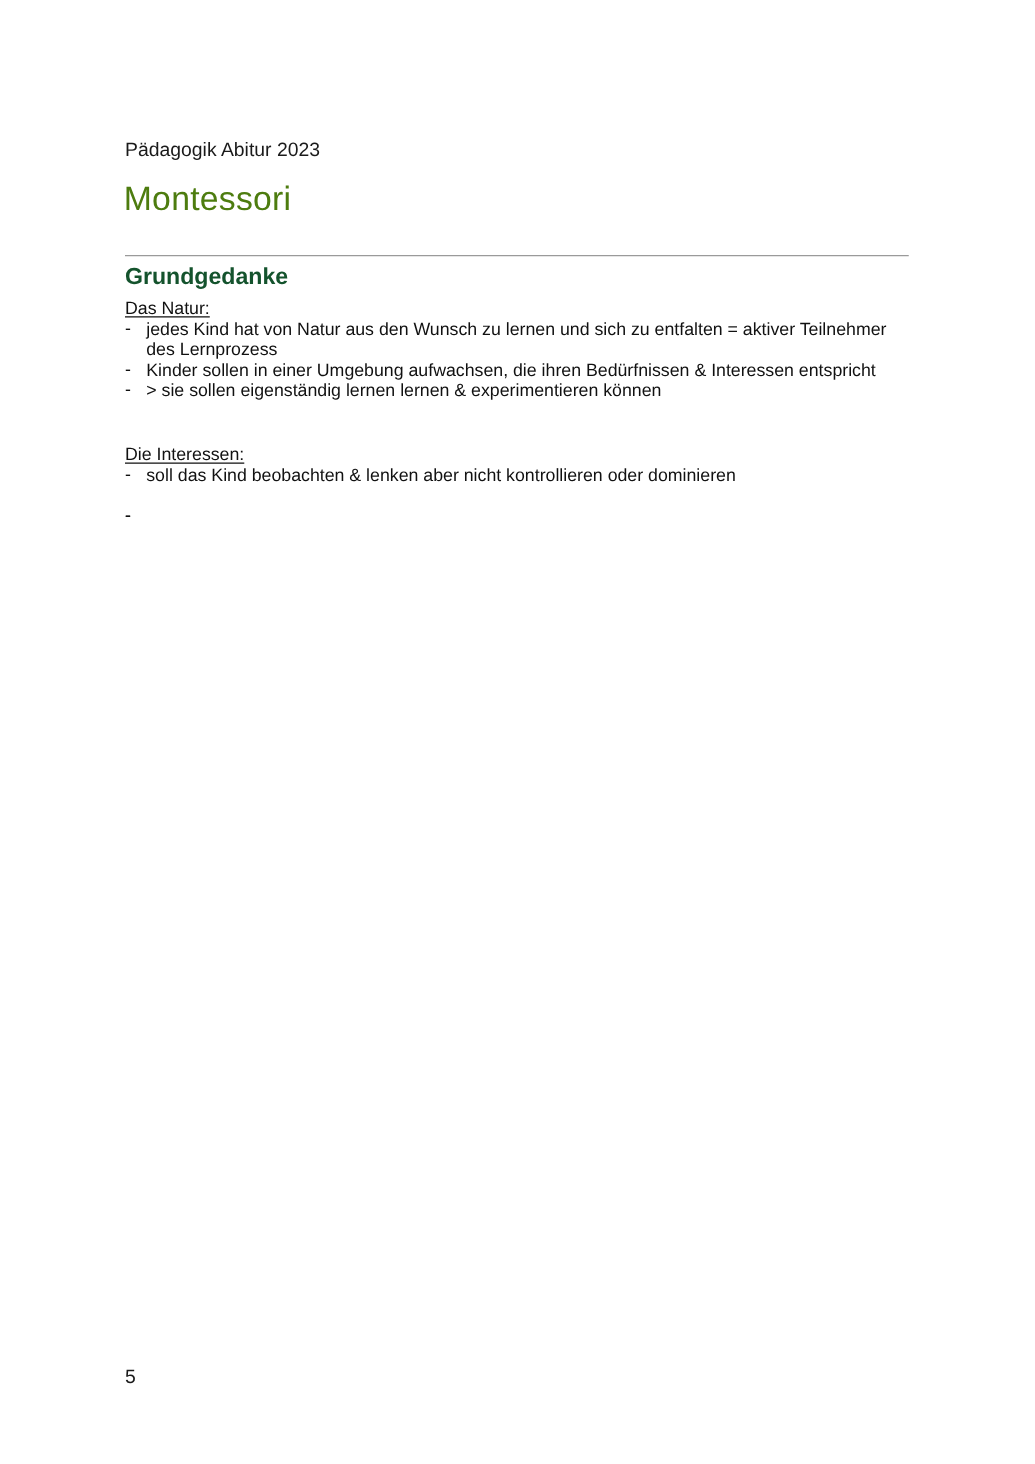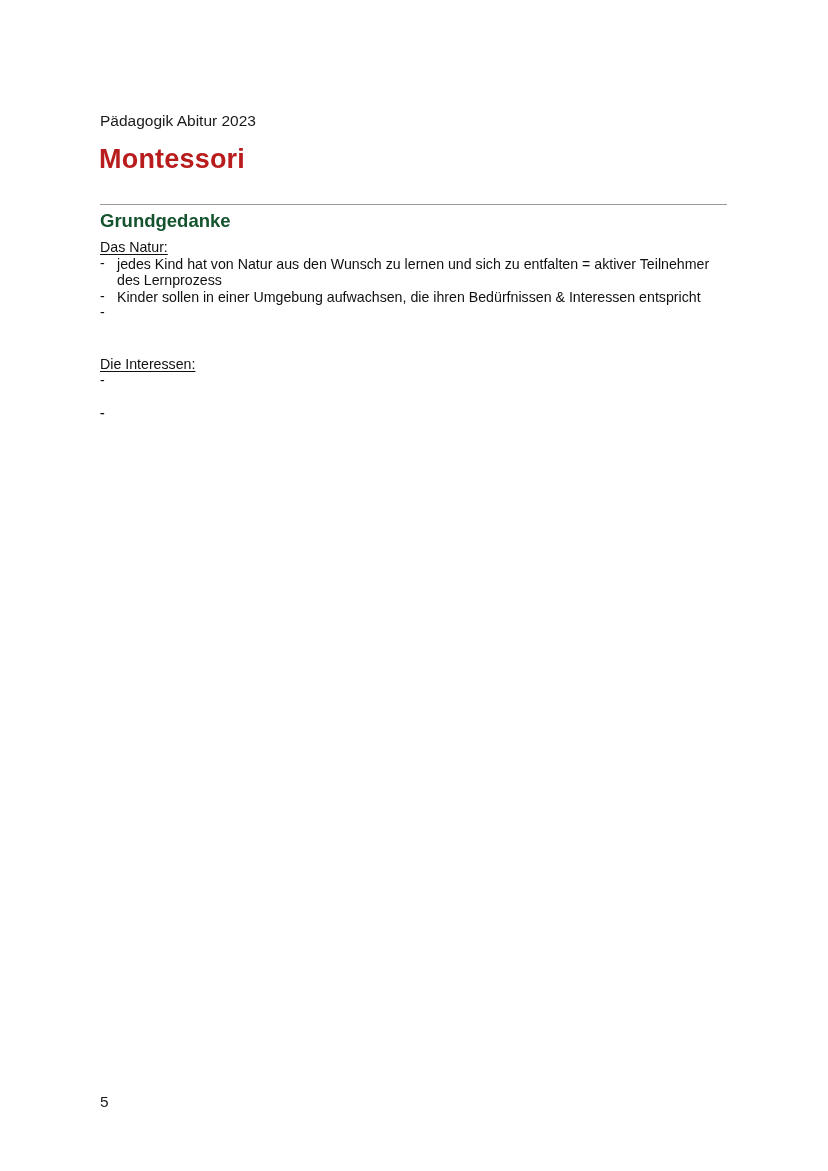--- a/index.html
+++ b/index.html
@@ -27,22 +27,22 @@
       top: 112px;
       font-size: 15.5px;
       color: #1a1a1a;
       white-space: nowrap;
     }
     .doc-title {
       position: absolute;
       left: 99px;
       top: 144px;
       font-size: 27px;
-      font-weight: bold;
-      color: #b91c1c;
+      font-weight: normal;
+      color: #4d7c0f;
       white-space: nowrap;
       letter-spacing: 0.2px;
       text-align: right;
     }
     .rule {
       position: absolute;
       left: 100px;
       top: 204px;
       width: 627px;
       height: 0;
@@ -110,29 +110,31 @@
       <li>
         <span class="bullet">-</span>
         <span>jedes Kind hat von Natur aus den Wunsch zu lernen und sich zu entfalten = aktiver Teilnehmer des Lernprozess</span>
       </li>
       <li>
         <span class="bullet">-</span>
         <span>Kinder sollen in einer Umgebung aufwachsen, die ihren Bedürfnissen &amp; Interessen entspricht</span>
       </li>
       <li>
         <span class="bullet">-</span>
+        <span>&gt; sie sollen eigenständig lernen lernen &amp; experimentieren können</span>
       </li>
     </ul>
   </div>
 
   <div class="block" style="top:356px;">
     <div class="block-label">Die Interessen:</div>
     <ul class="dash">
       <li>
         <span class="bullet">-</span>
+        <span>soll das Kind beobachten &amp; lenken aber nicht kontrollieren oder dominieren</span>
       </li>
     </ul>
   </div>
 
   <div class="block" style="top:406px;">
     <ul class="dash">
       <li>
         <span class="bullet">-</span>
       </li>
       <li>

